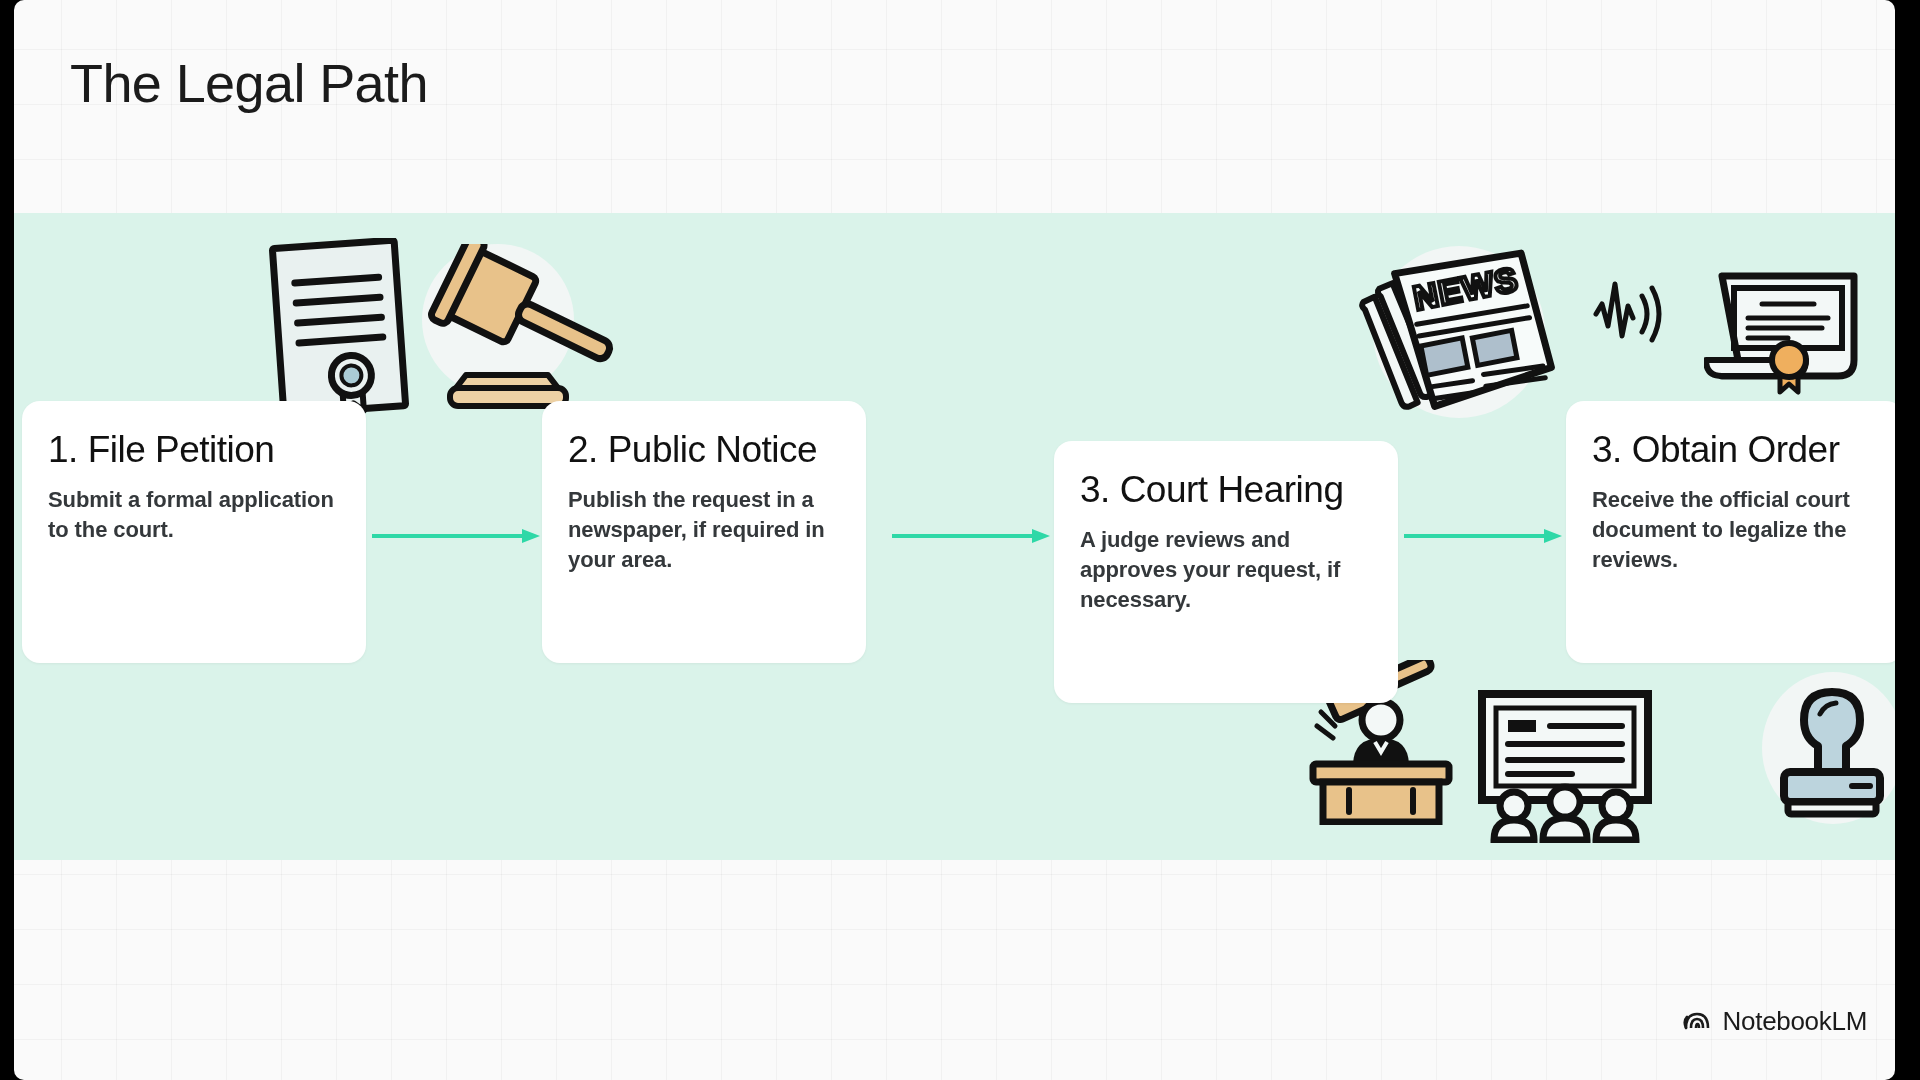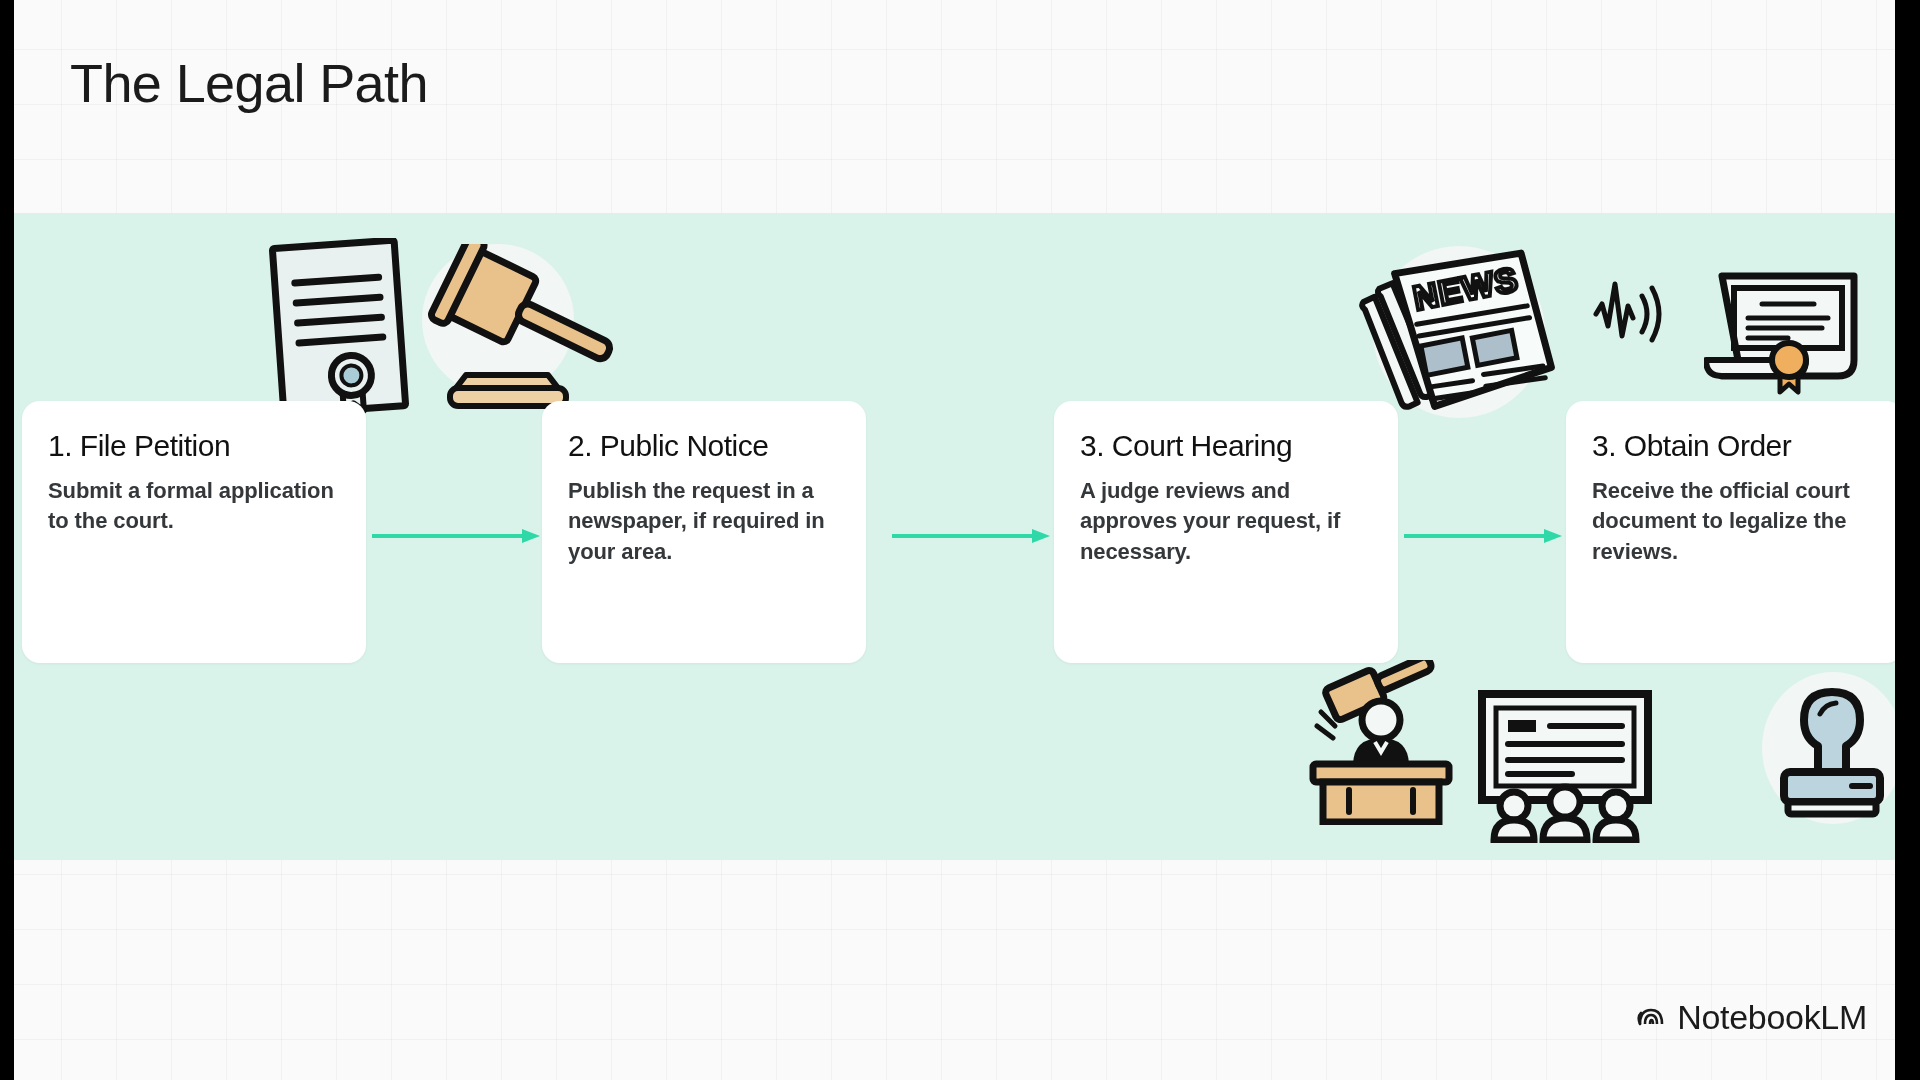--- a/index.html
+++ b/index.html
@@ -10,20 +10,21 @@
     font-family:"Liberation Sans", sans-serif;
   }
 
   
   #stage {
     position:absolute;
     left:14px; top:0;
     width:1881px; height:1080px;
     background:#fafafa;
     overflow:hidden;
+    border-radius:10px;
   }
 
   
   #grid {
     position:absolute; inset:0;
     background-image:
       linear-gradient(to right, rgba(0,0,0,.035) 1px, transparent 1px),
       linear-gradient(to bottom, rgba(0,0,0,.035) 1px, transparent 1px);
     background-size:55px 55px;
     background-position:-8px -6px;
@@ -55,25 +56,25 @@
     top:401px;
     height:262px;
     background:#ffffff;
     border-radius:18px;
     padding:26px 26px 0 26px;
     box-shadow:0 1px 3px rgba(0,0,0,.05);
     overflow:hidden;
   }
   .card-1 { left:8px;    width:344px; }
   .card-2 { left:528px;  width:324px; }
-  .card-3 { left:1040px; width:344px; }
+  .card-3 { left:1040px; width:344px;margin-top:40px; }
   .card-4 { left:1552px; width:338px; }
 
   .card-title {
-    font-size:30px;
+    font-size:37px;
     font-weight:500;
     line-height:1.26;
     letter-spacing:-0.5px;
     color:#111;
     margin-bottom:11px;
   }
   .card-desc {
     font-size:22px;
     line-height:1.38;
     color:#34383b;
@@ -110,21 +111,21 @@
   #ill-doccrowd   { left:1462px; top:678px;  width:178px; height:165px; }
   #ill-stamp      { left:1742px; top:668px;  width:152px; height:162px; }
 
   
   #footer {
     position:absolute;
     right:28px; bottom:43px;
     display:flex; align-items:center; gap:11px;
   }
   #footer-text {
-    font-size:34px;
+    font-size:26px;
     font-weight:500;
     letter-spacing:-0.3px;
     color:#1b1b1b;
   }
 </style>
 </head>
 <body>
 
 <div id="stage">
 

